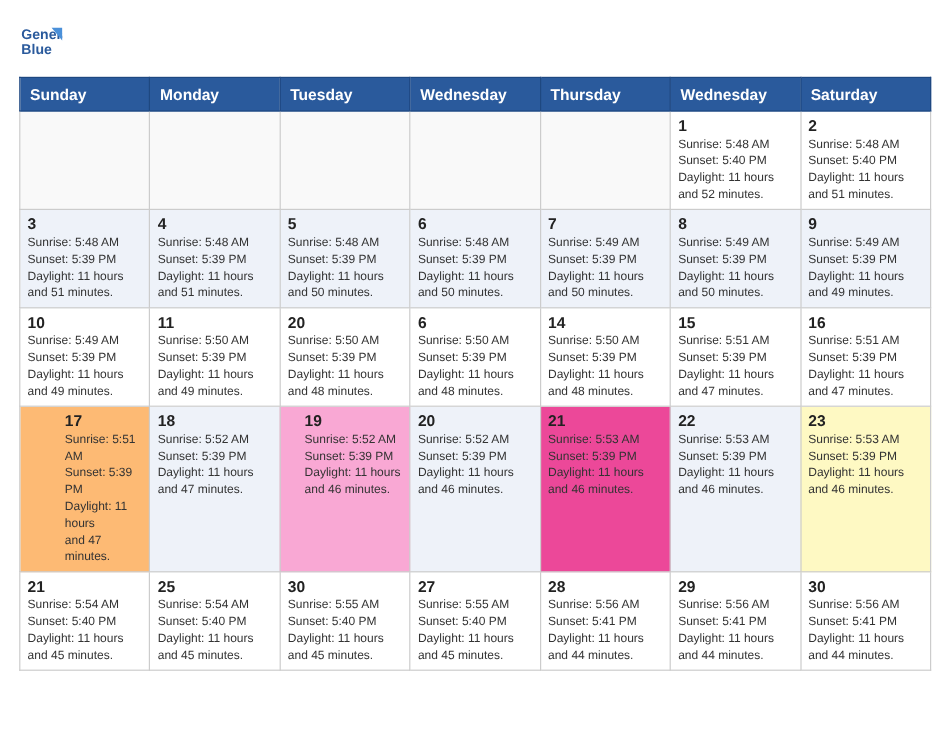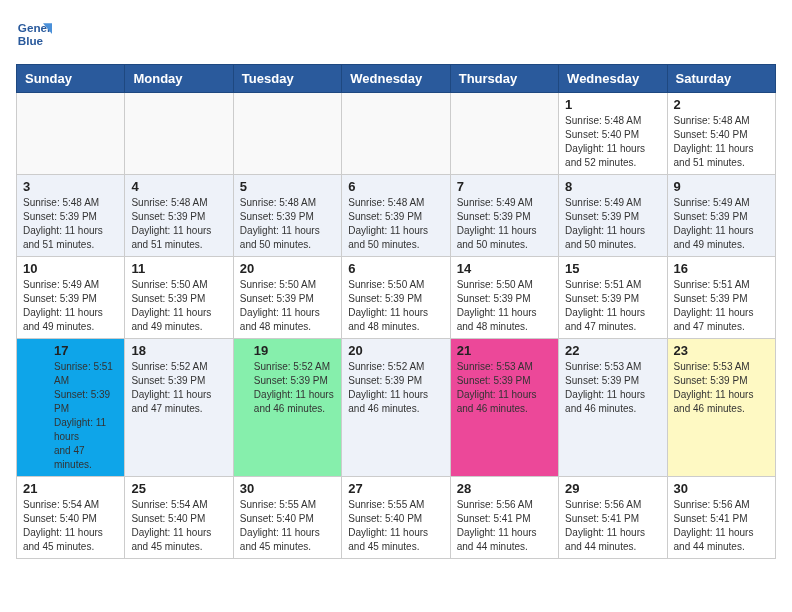--- a/index.html
+++ b/index.html
@@ -226,35 +226,35 @@
         </td>
         <td>
           <span class="day-num">16</span>
           <div class="day-info" style="white-space: pre-line;">Sunrise: 5:51 AM
 Sunset: 5:39 PM
 Daylight: 11 hours
 and 47 minutes.</div>
         </td>
       </tr>
       <tr>
-        <td style="background: #0ea5e9; padding-left: 37px;">
+        <td style="background: #fdba74; padding-left: 37px;">
           <span class="day-num">17</span>
           <div class="day-info" style="white-space: pre-line;">Sunrise: 5:51 AM
 Sunset: 5:39 PM
 Daylight: 11 hours
 and 47 minutes.</div>
         </td>
         <td style="background: rgb(238, 242, 249);">
           <span class="day-num">18</span>
           <div class="day-info" style="white-space: pre-line;">Sunrise: 5:52 AM
 Sunset: 5:39 PM
 Daylight: 11 hours
 and 47 minutes.</div>
         </td>
-        <td style="background: #86efac; padding-left: 20px;">
+        <td style="background: #f9a8d4; padding-left: 20px;">
           <span class="day-num">19</span>
           <div class="day-info" style="white-space: pre-line;">Sunrise: 5:52 AM
 Sunset: 5:39 PM
 Daylight: 11 hours
 and 46 minutes.</div>
         </td>
         <td style="background: rgb(238, 242, 249);">
           <span class="day-num">20</span>
           <div class="day-info" style="white-space: pre-line;">Sunrise: 5:52 AM
 Sunset: 5:39 PM

